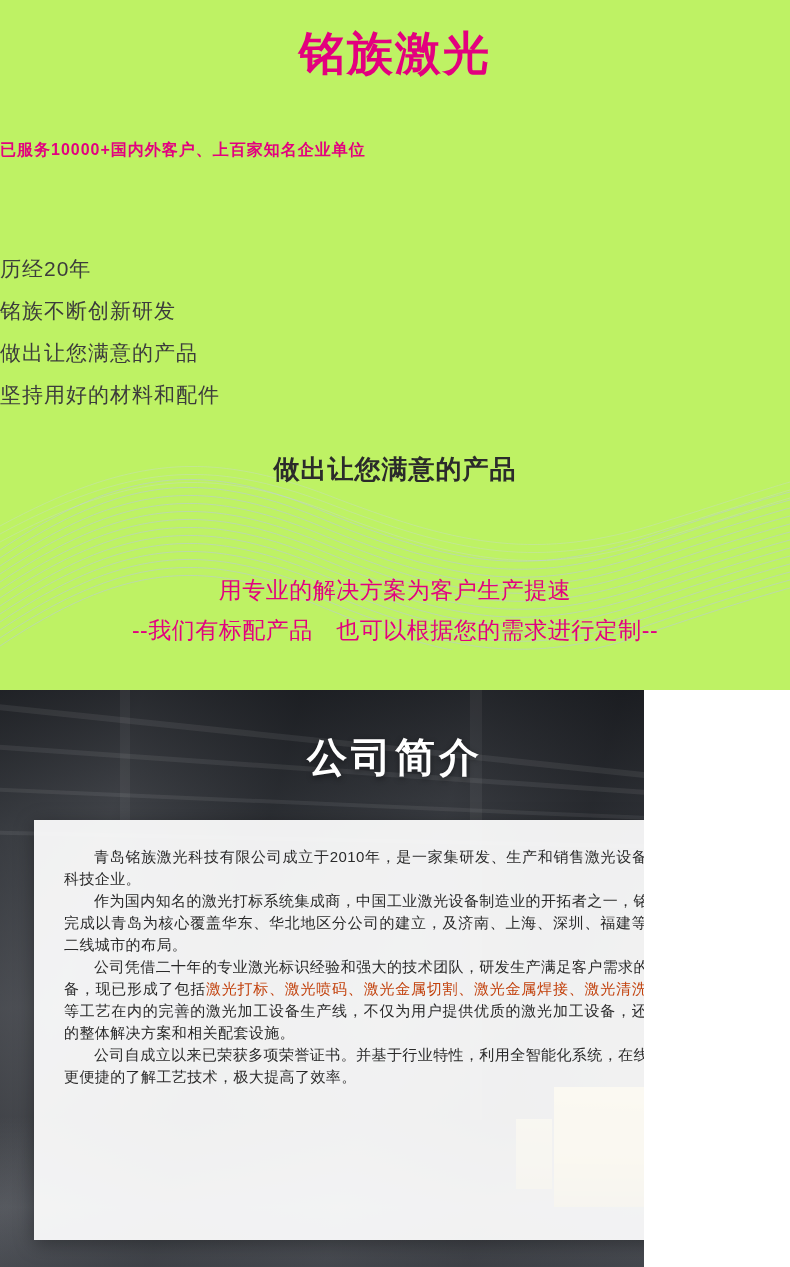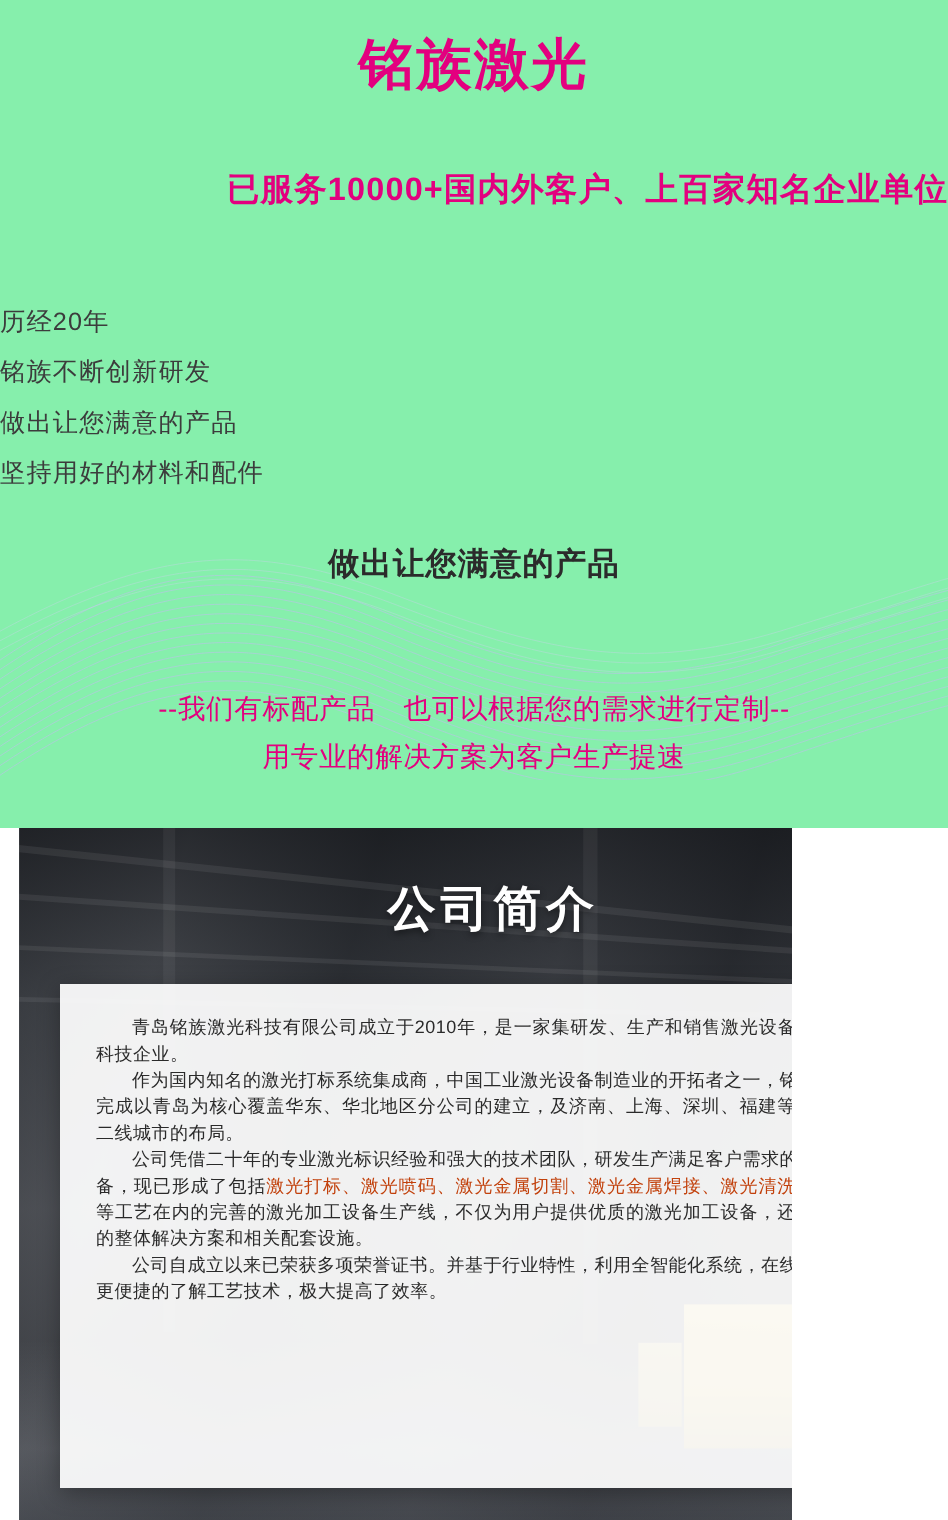--- a/index.html
+++ b/index.html
@@ -16,21 +16,21 @@
     width: 790px;
     height: 1267px;
     background: #ffffff;
   }
 
   
   .top-section {
     position: relative;
     width: 790px;
     height: 690px;
-    background: #86efac;
+    background: #bef264;
     overflow: hidden;
   }
 
   
   .wave-deco {
     position: absolute;
     left: 0;
     top: 430px;
     width: 790px;
     height: 220px;
@@ -48,22 +48,22 @@
     color: #e3007f;
     letter-spacing: 2px;
     line-height: 1.2;
   }
 
   .sub-headline {
     position: absolute;
     top: 140px;
     left: 0;
     width: 790px;
-    text-align: right;
-    font-size: 27px;
+    text-align: left;
+    font-size: 16px;
     font-weight: bold;
     color: #e3007f;
     letter-spacing: 1px;
   }
 
   .slogan-block {
     position: absolute;
     top: 248px;
     left: 0;
     width: 790px;
@@ -102,21 +102,20 @@
     letter-spacing: 0.5px;
   }
 
   
   .photo-section {
     position: relative;
     width: 644px;
     height: 577px;
     overflow: hidden;
     background: #2d2f33;
-    margin-left: 16px;
   }
   .photo-bg {
     position: absolute;
     inset: 0;
     background:
       linear-gradient(180deg, rgba(20,22,26,0.78) 0%, rgba(35,38,43,0.55) 25%, rgba(48,50,55,0.45) 55%, rgba(30,32,36,0.72) 100%),
       linear-gradient(105deg, #4a4d52 0%, #6d7076 18%, #3b3e43 38%, #5a5d63 60%, #34363b 78%, #55585e 100%);
   }
   
   .beam {
@@ -222,22 +221,22 @@
     <div class="slogan-block">
       <div class="slogan-line">历经20年</div>
       <div class="slogan-line">铭族不断创新研发</div>
       <div class="slogan-line">做出让您满意的产品</div>
       <div class="slogan-line">坚持用好的材料和配件</div>
     </div>
 
     <div class="strength-line">做出让您满意的产品</div>
 
     <div class="custom-lines">
+      <div class="custom-line">用专业的解决方案为客户生产提速</div>
       <div class="custom-line">--我们有标配产品　也可以根据您的需求进行定制--</div>
-      <div class="custom-line">用专业的解决方案为客户生产提速</div>
     </div>
   </div>
 
   <div class="photo-section">
     <div class="photo-bg"></div>
 
     <div class="beam" style="left:-40px; top:10px; width:900px; height:6px; transform: rotate(6deg);"></div>
     <div class="beam" style="left:-40px; top:52px; width:900px; height:5px; transform: rotate(4deg);"></div>
     <div class="beam" style="left:-40px; top:96px; width:900px; height:4px; transform: rotate(2.5deg);"></div>
     <div class="beam" style="left:-40px; top:140px; width:900px; height:4px; transform: rotate(1.2deg);"></div>

